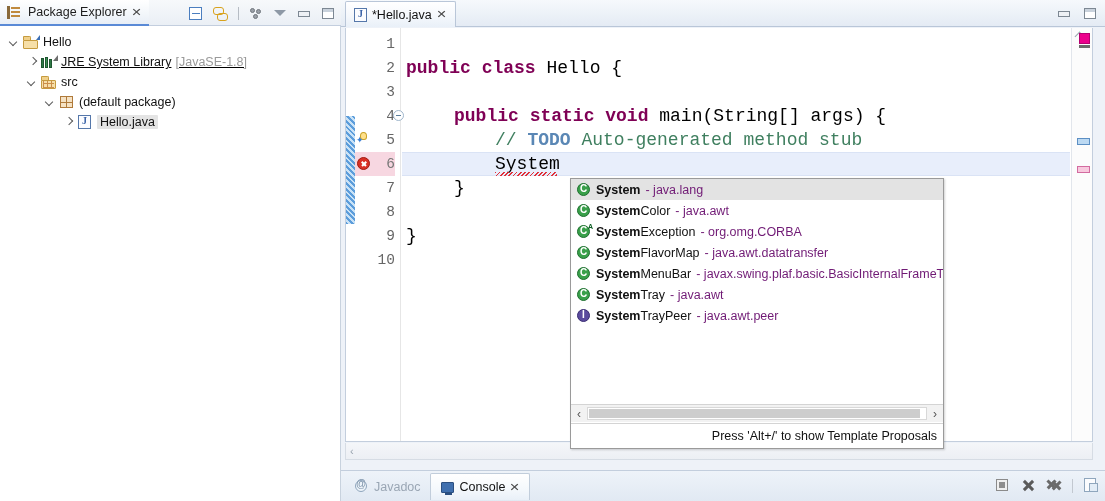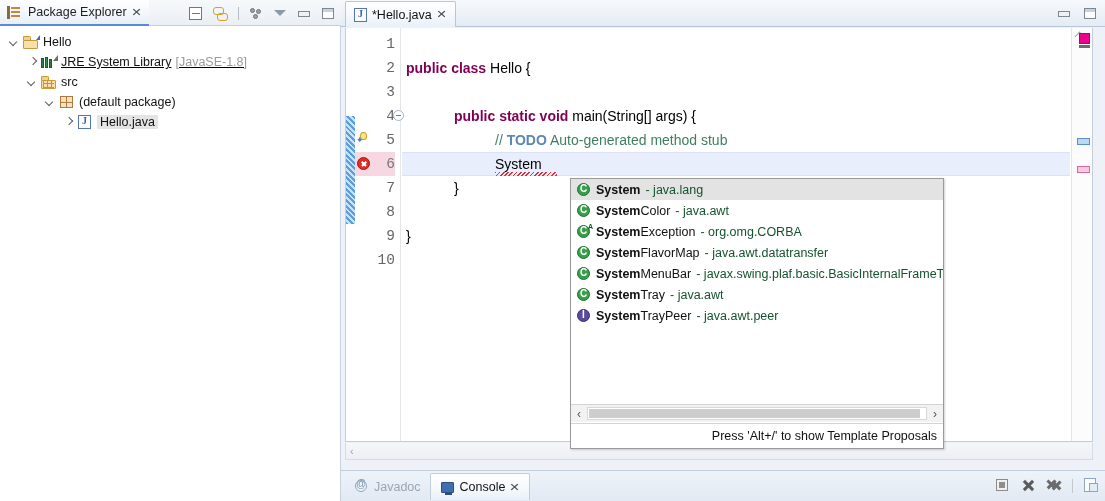--- a/index.html
+++ b/index.html
@@ -171,22 +171,22 @@
     font-size:14.5px; color:#666; line-height:24px; height:24px;
   }
   .lnum.err{ background:#f7d7e1; color:#777; }
   .code-area{
     position:absolute; left:56px; top:0; right:22px; bottom:0;
     overflow:hidden;
   }
   .cline{
     position:absolute; left:0; height:24px; line-height:24px;
     white-space:pre;
-    font-family:Liberation Sans, sans-serif;
-    font-size:14px;
+    font-family:Liberation Mono, monospace;
+    font-size:18px;
     color:#000;
   }
   .kw{ color:#7f0055; font-weight:bold; }
   .cm{ color:#3f7f5f; }
   .todo{ color:#5a87b5; font-weight:bold; }
   .curline-hl{
     position:absolute; left:0; right:0; height:24px;
     background:#e8eefb; border-top:1px solid #dae3f5;border-bottom:1px solid #dae3f5;
   }
   .squiggle{
@@ -270,21 +270,21 @@
   }
   .pi-i::after{
     content:"I"; position:absolute; left:0;right:0;top:-1px;text-align:center;
     font-size:10px;font-weight:bold;color:#fff;font-family:"Liberation Sans",sans-serif;
   }
   .pi-badge{
     position:absolute; right:-2px; top:-2px; font-size:7px; color:#0c5c23; font-weight:bold;
   }
   .pname{ font-weight:bold; color:#111; }
   .pname .tail{ font-weight:normal; }
-  .ppkg{ color:#14532d; font-weight:normal; }
+  .ppkg{ color:#701a75; font-weight:normal; }
   .plist{ position:absolute; left:0; top:0; right:0; height:238px; overflow:hidden;}
   .p-hscroll{
     position:absolute; left:0; bottom:26px; right:0; height:18px;
     background:#f2f2f2; border-top:1px solid #d4d4d4;
     display:flex; align-items:center;
   }
   .p-hs-arrow{ width:16px; text-align:center; font-size:12px; color:#555; }
   .p-hs-track{ flex:1; height:13px; background:#fff; border:1px solid #d8d8d8; position:relative;}
   .p-hs-thumb{ position:absolute; left:1px; top:1px; width:98%; height:9px; background:#cdcdcd;}
   .p-footer{

